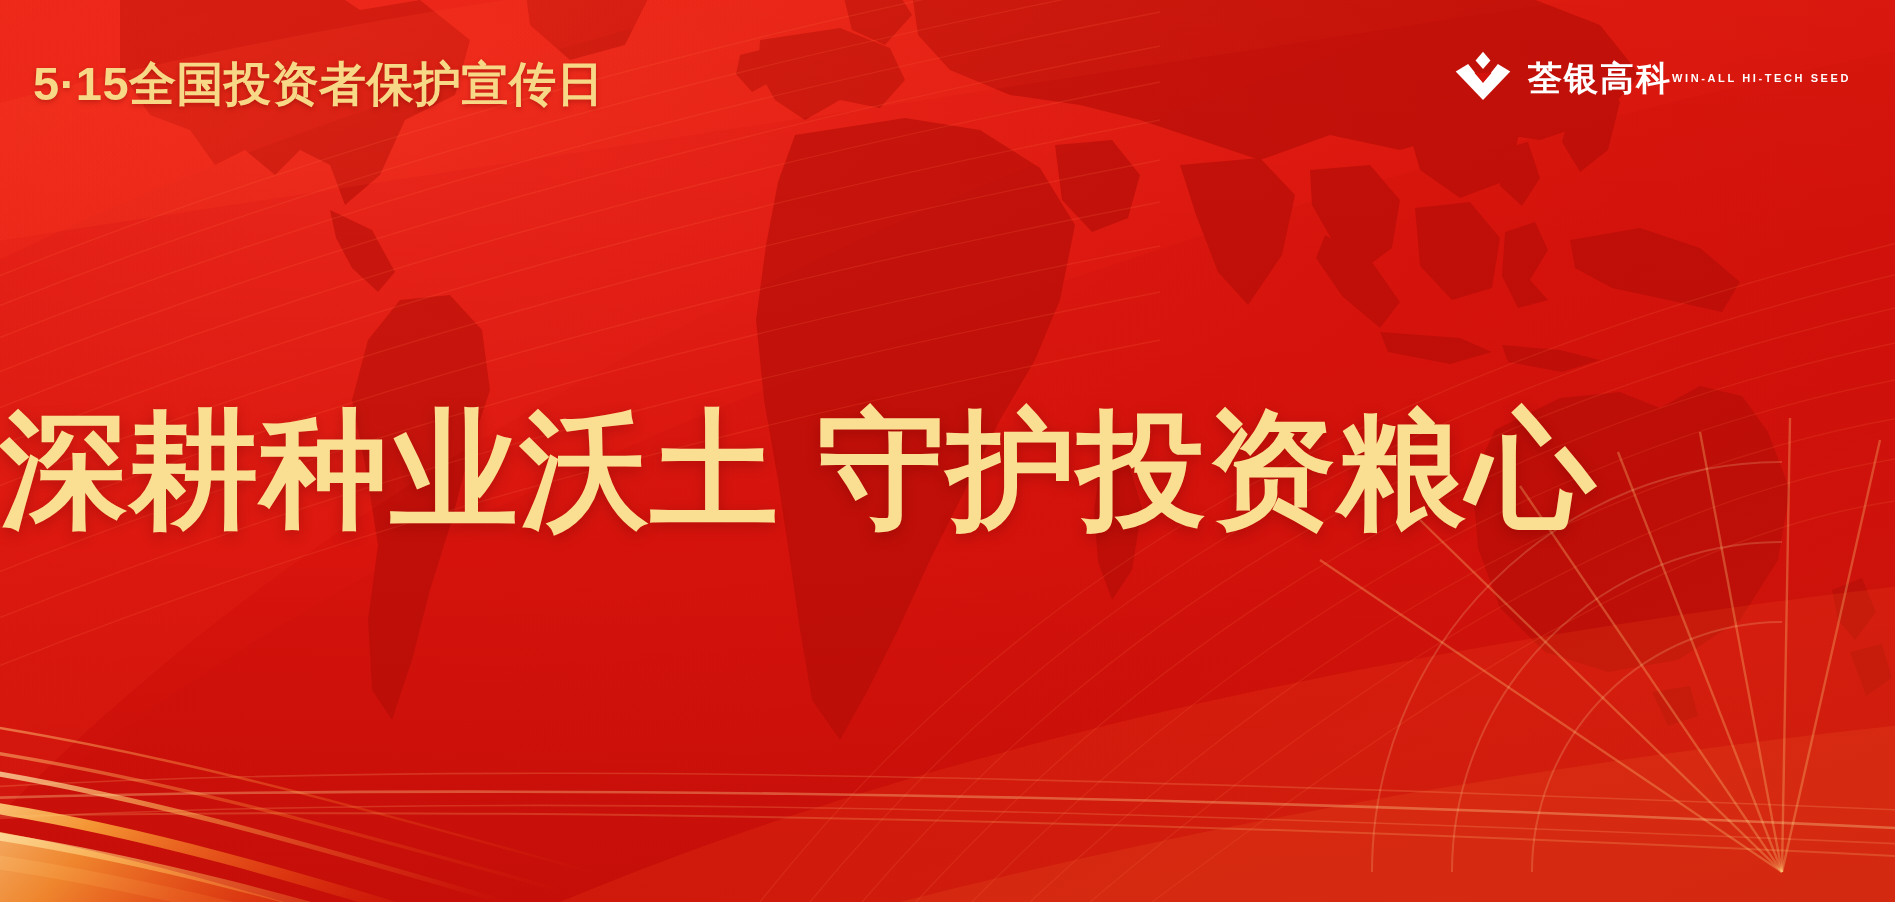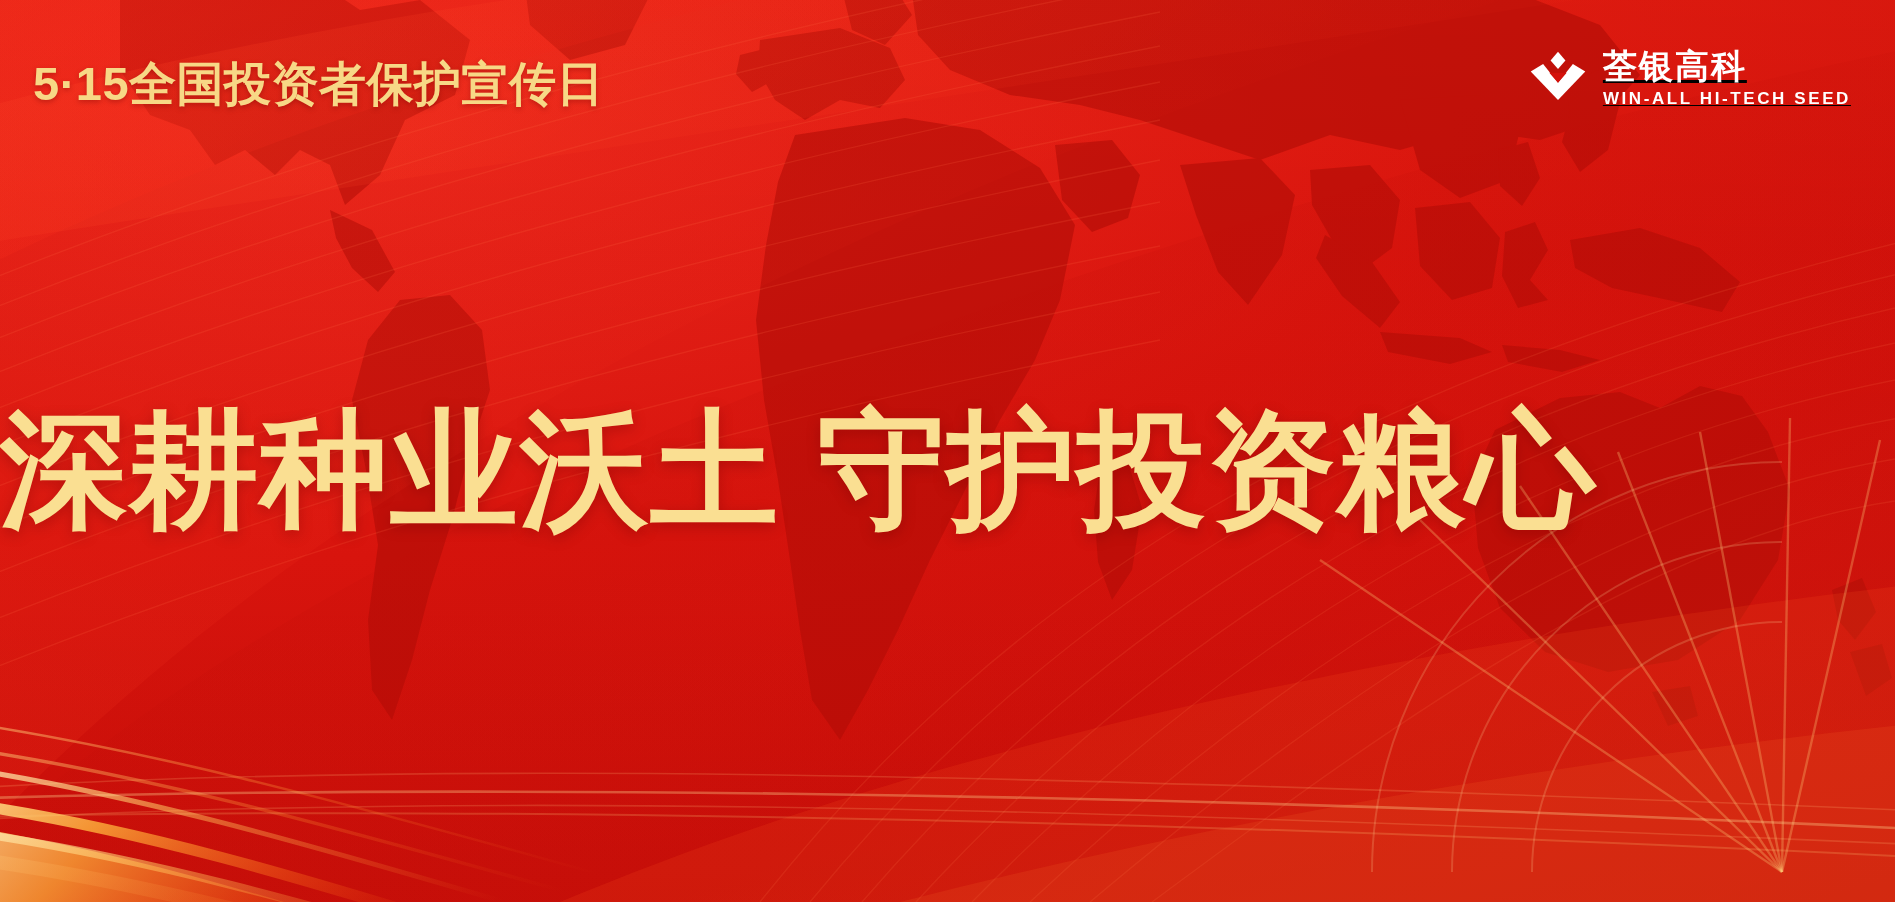--- a/index.html
+++ b/index.html
@@ -106,35 +106,35 @@
 
   
   #logo {
     position: absolute;
     right: 44px; top: 48px;
     display: flex;
     align-items: center;
     gap: 14px;
   }
   #logo-mark { width: 62px; height: 62px; flex: 0 0 auto; display:block; }
-  #logo-text { display: flex; flex-direction: column; justify-content: center; text-decoration: underline; }
+  #logo-text { display: flex; flex-direction: row; justify-content: center; }
   #logo-cn {
     font-size: 34px;
     font-weight: 700;
     color: #ffffff;
     letter-spacing: 2px;
     line-height: 1.05;
     white-space: nowrap;
   }
   #logo-en {
-    font-size: 17px;
+    font-size: 11px;
     font-weight: 700;
     color: #ffffff;
     letter-spacing: 2.6px;
-    margin-top: 4px;
+    margin-top: 11px;
     white-space: nowrap;
   }
 </style>
 </head>
 <body>
 
 <div id="banner">
 
   <div class="layer" id="bg-base"></div>
   <div class="layer" id="bg-vgrad"></div>

